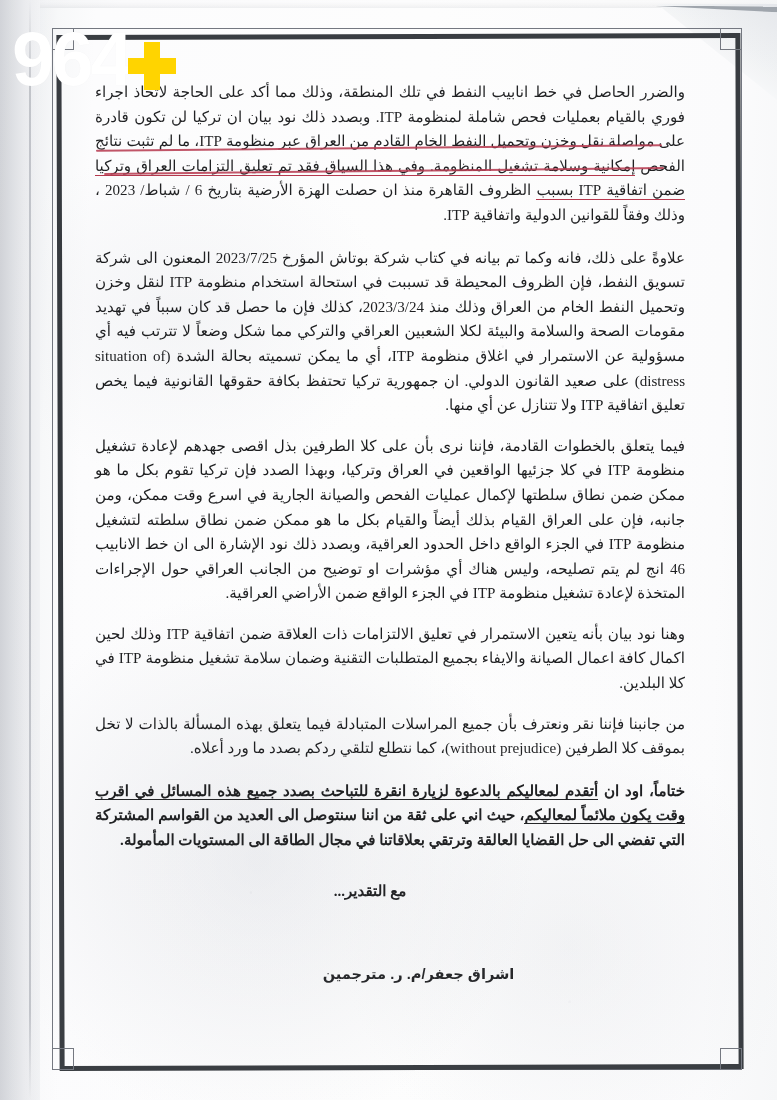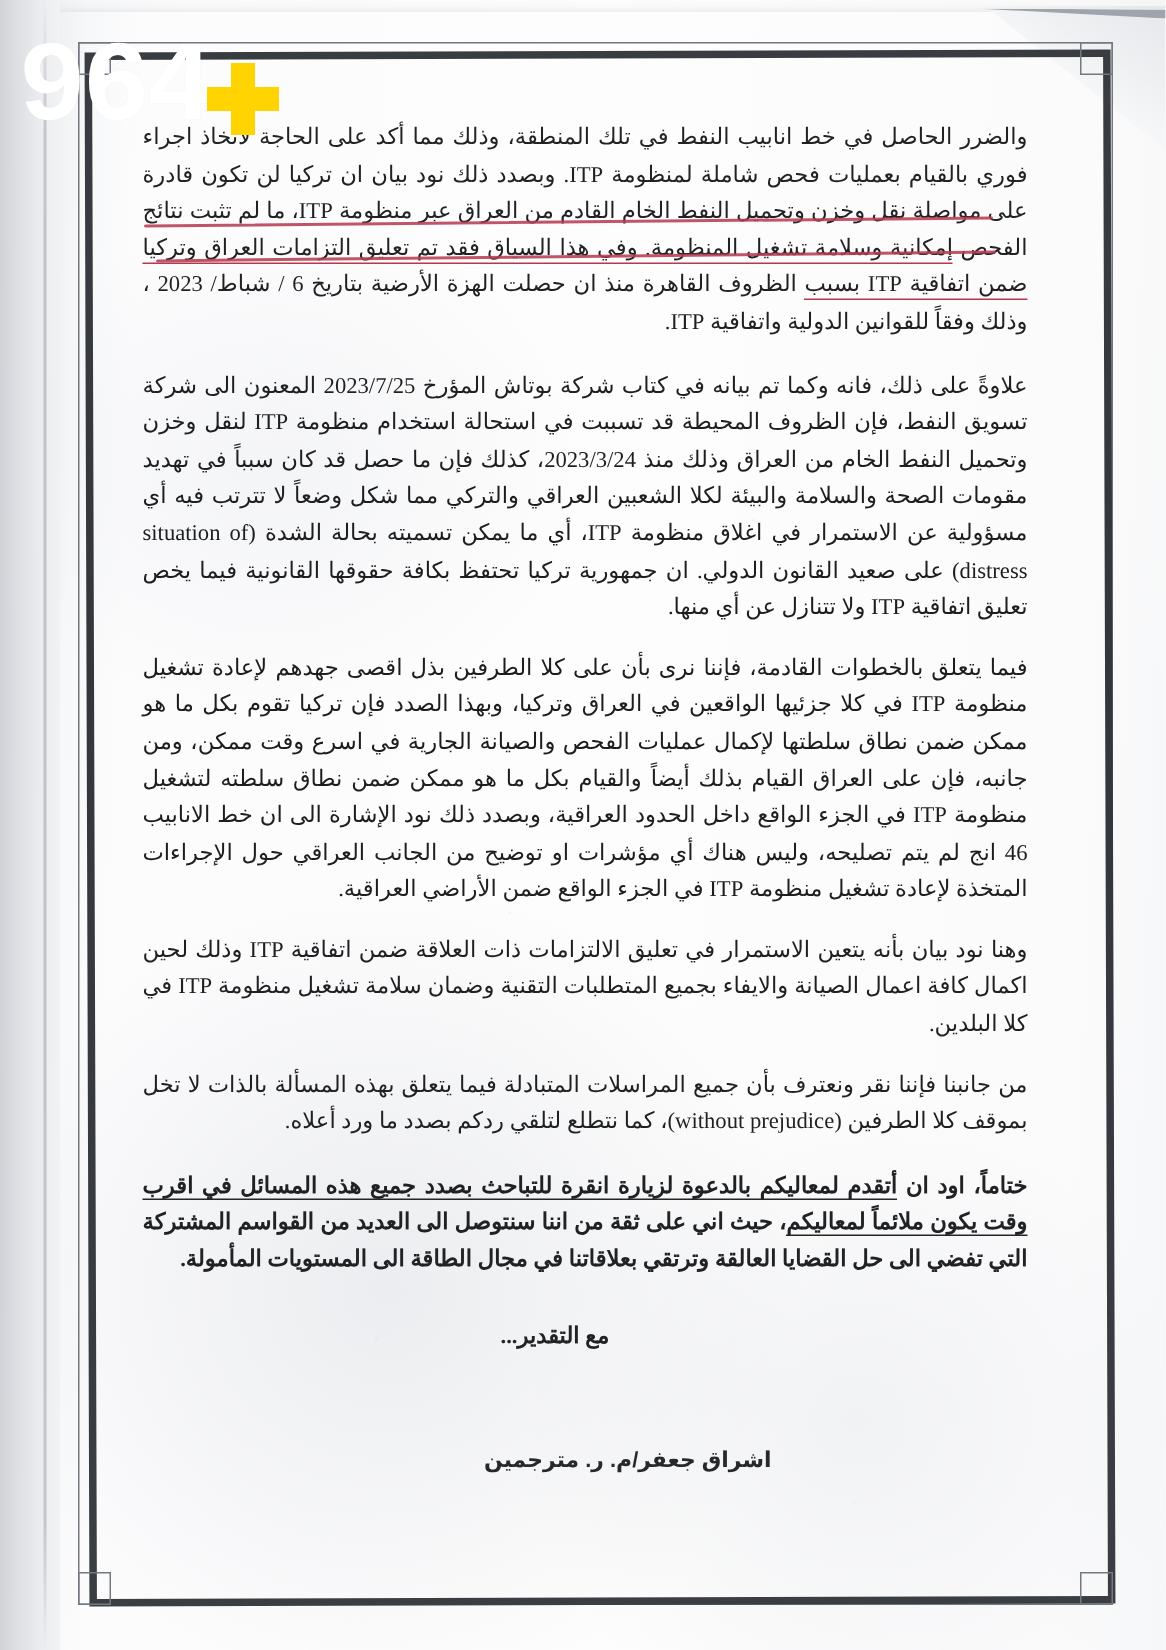--- a/index.html
+++ b/index.html
@@ -194,21 +194,21 @@
     margin-top: 14px;
   }
   .wm-plus::before, .wm-plus::after {
     content: "";
     position: absolute;
     background: #ffd400;
   }
   .wm-plus::before { left: 16px; top: 0;   width: 16px; height: 48px; }
   .wm-plus::after  { left: 0;   top: 16px; width: 48px; height: 16px; }
   .wm-text {
-    font-family: Liberation Mono, monospace;
+    font-family: Liberation Sans, sans-serif;
     font-size: 76px;
     font-weight: 900;
     color: #ffffff;
     line-height: .82;
     letter-spacing: -3px;
     margin-right: -4px;
     text-shadow: 0 0 1px rgba(0,0,0,.05);
   }
 
   

